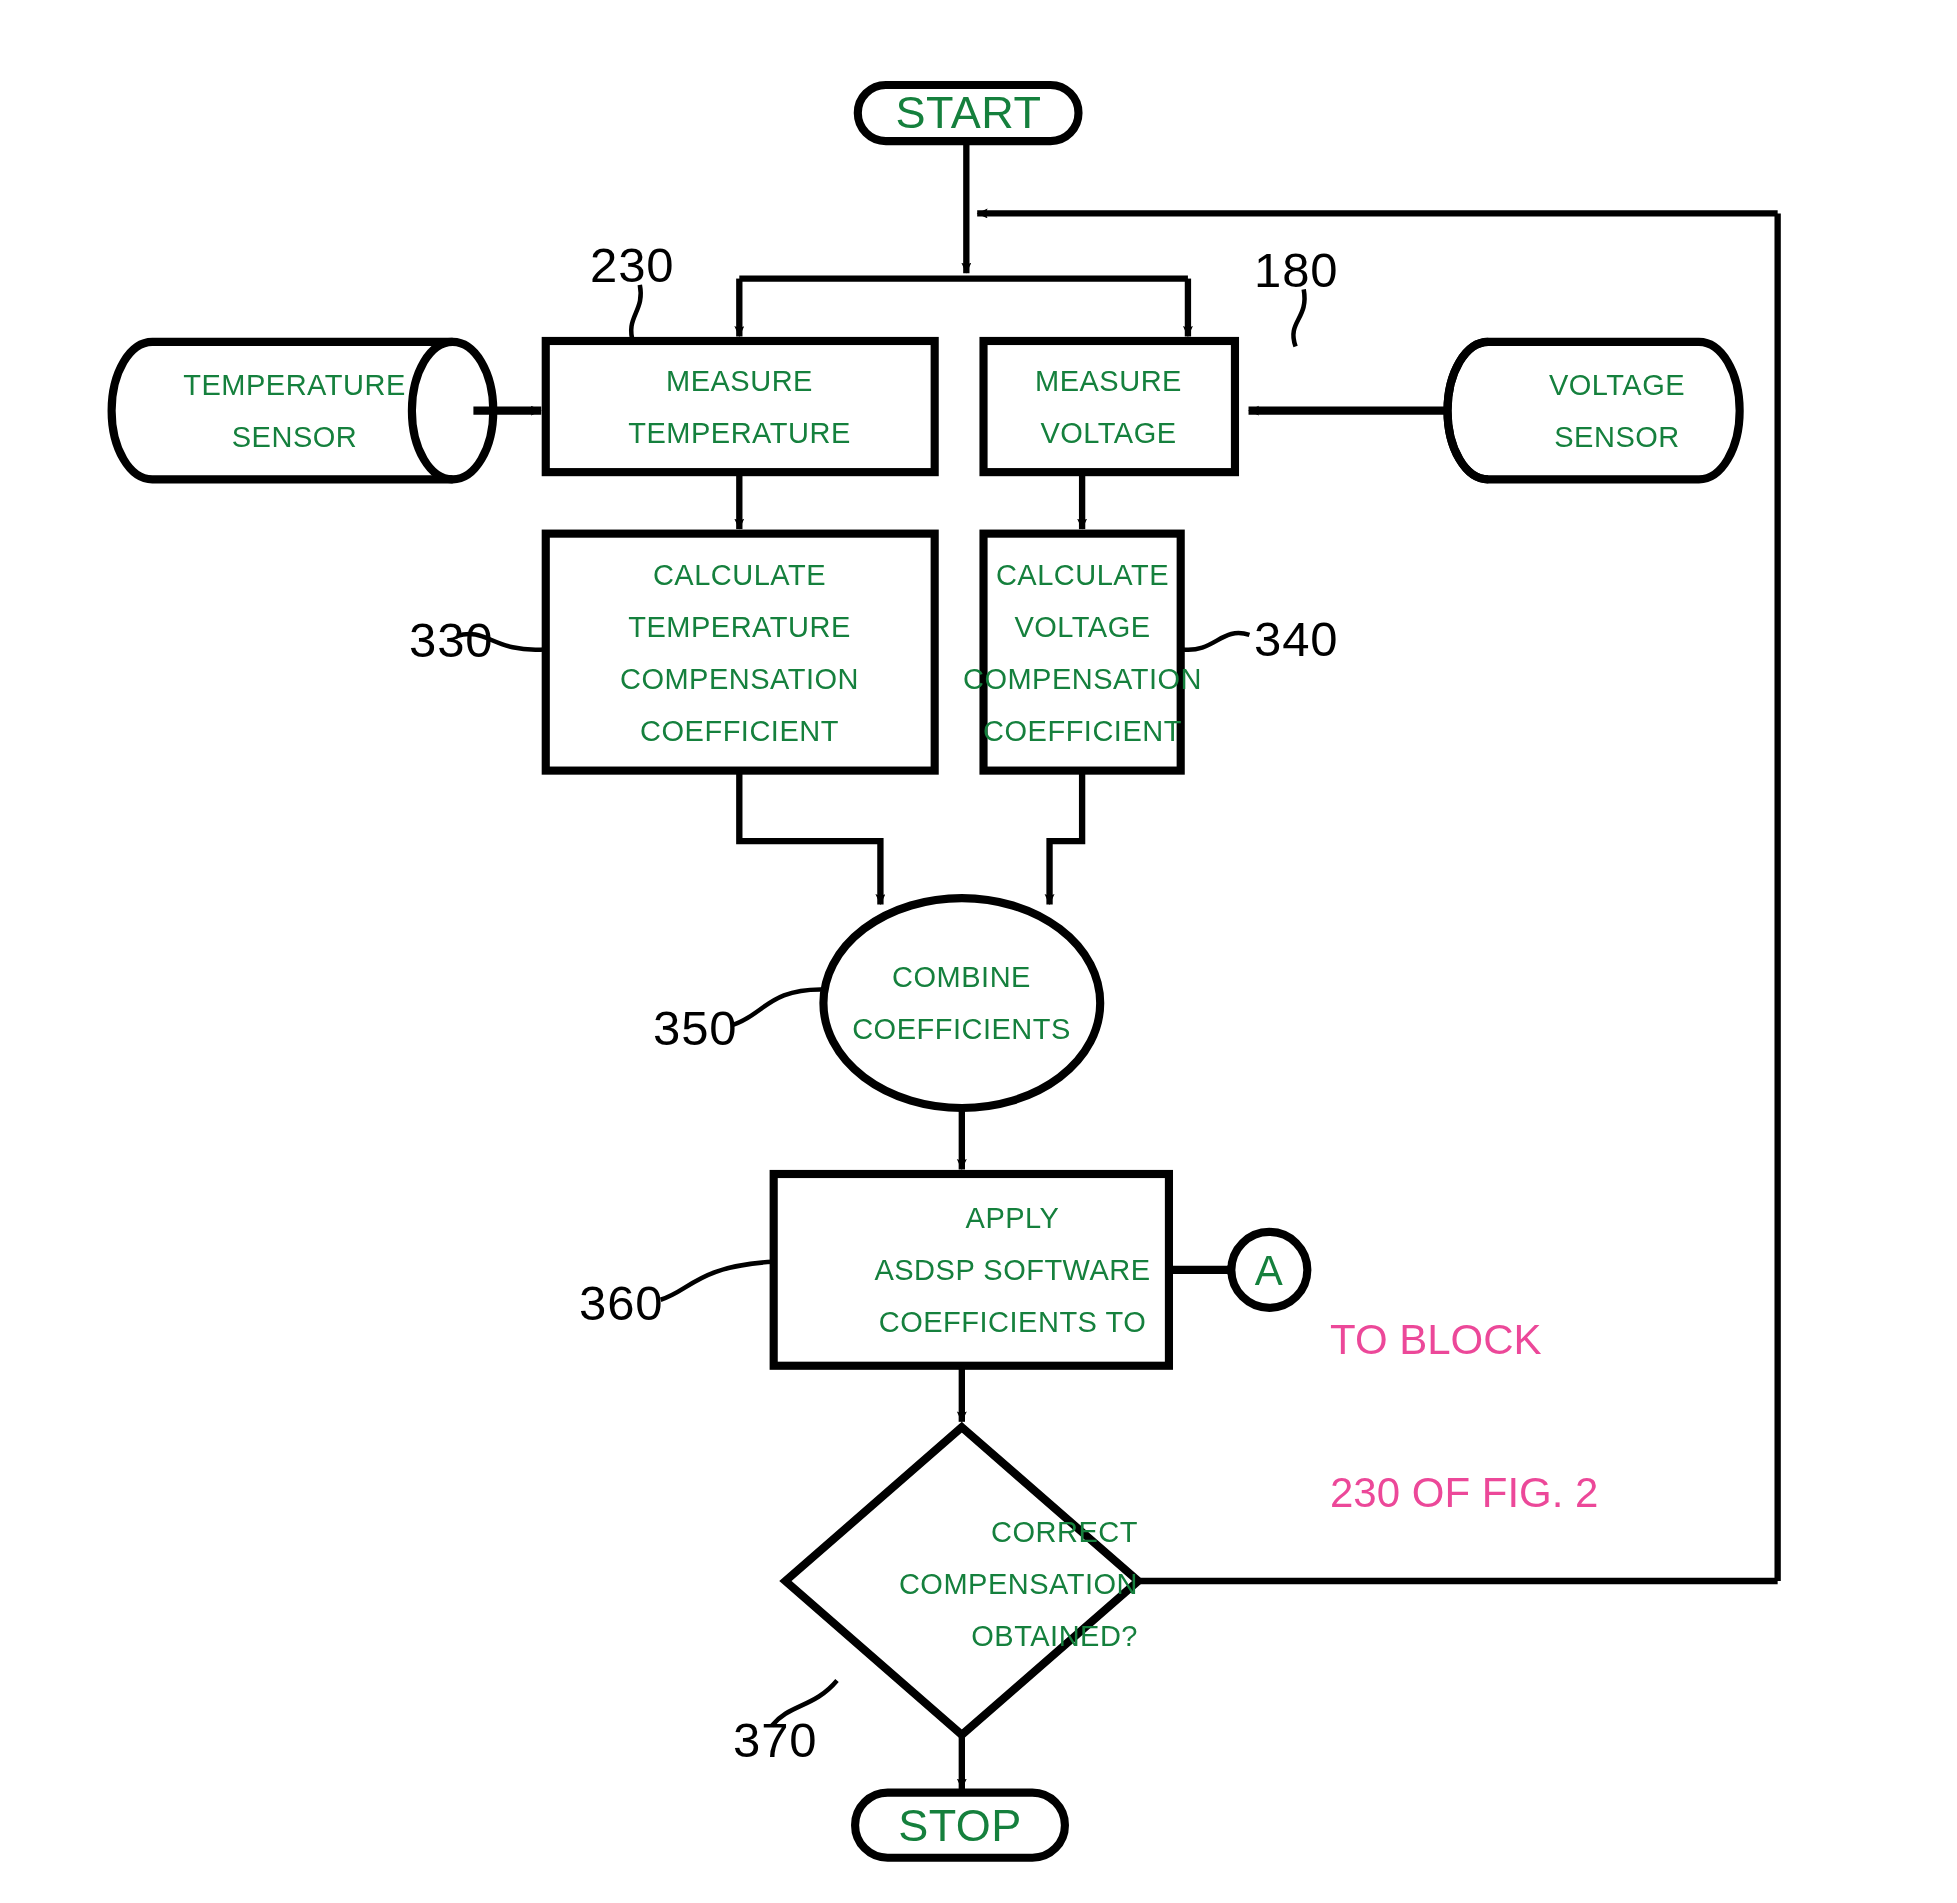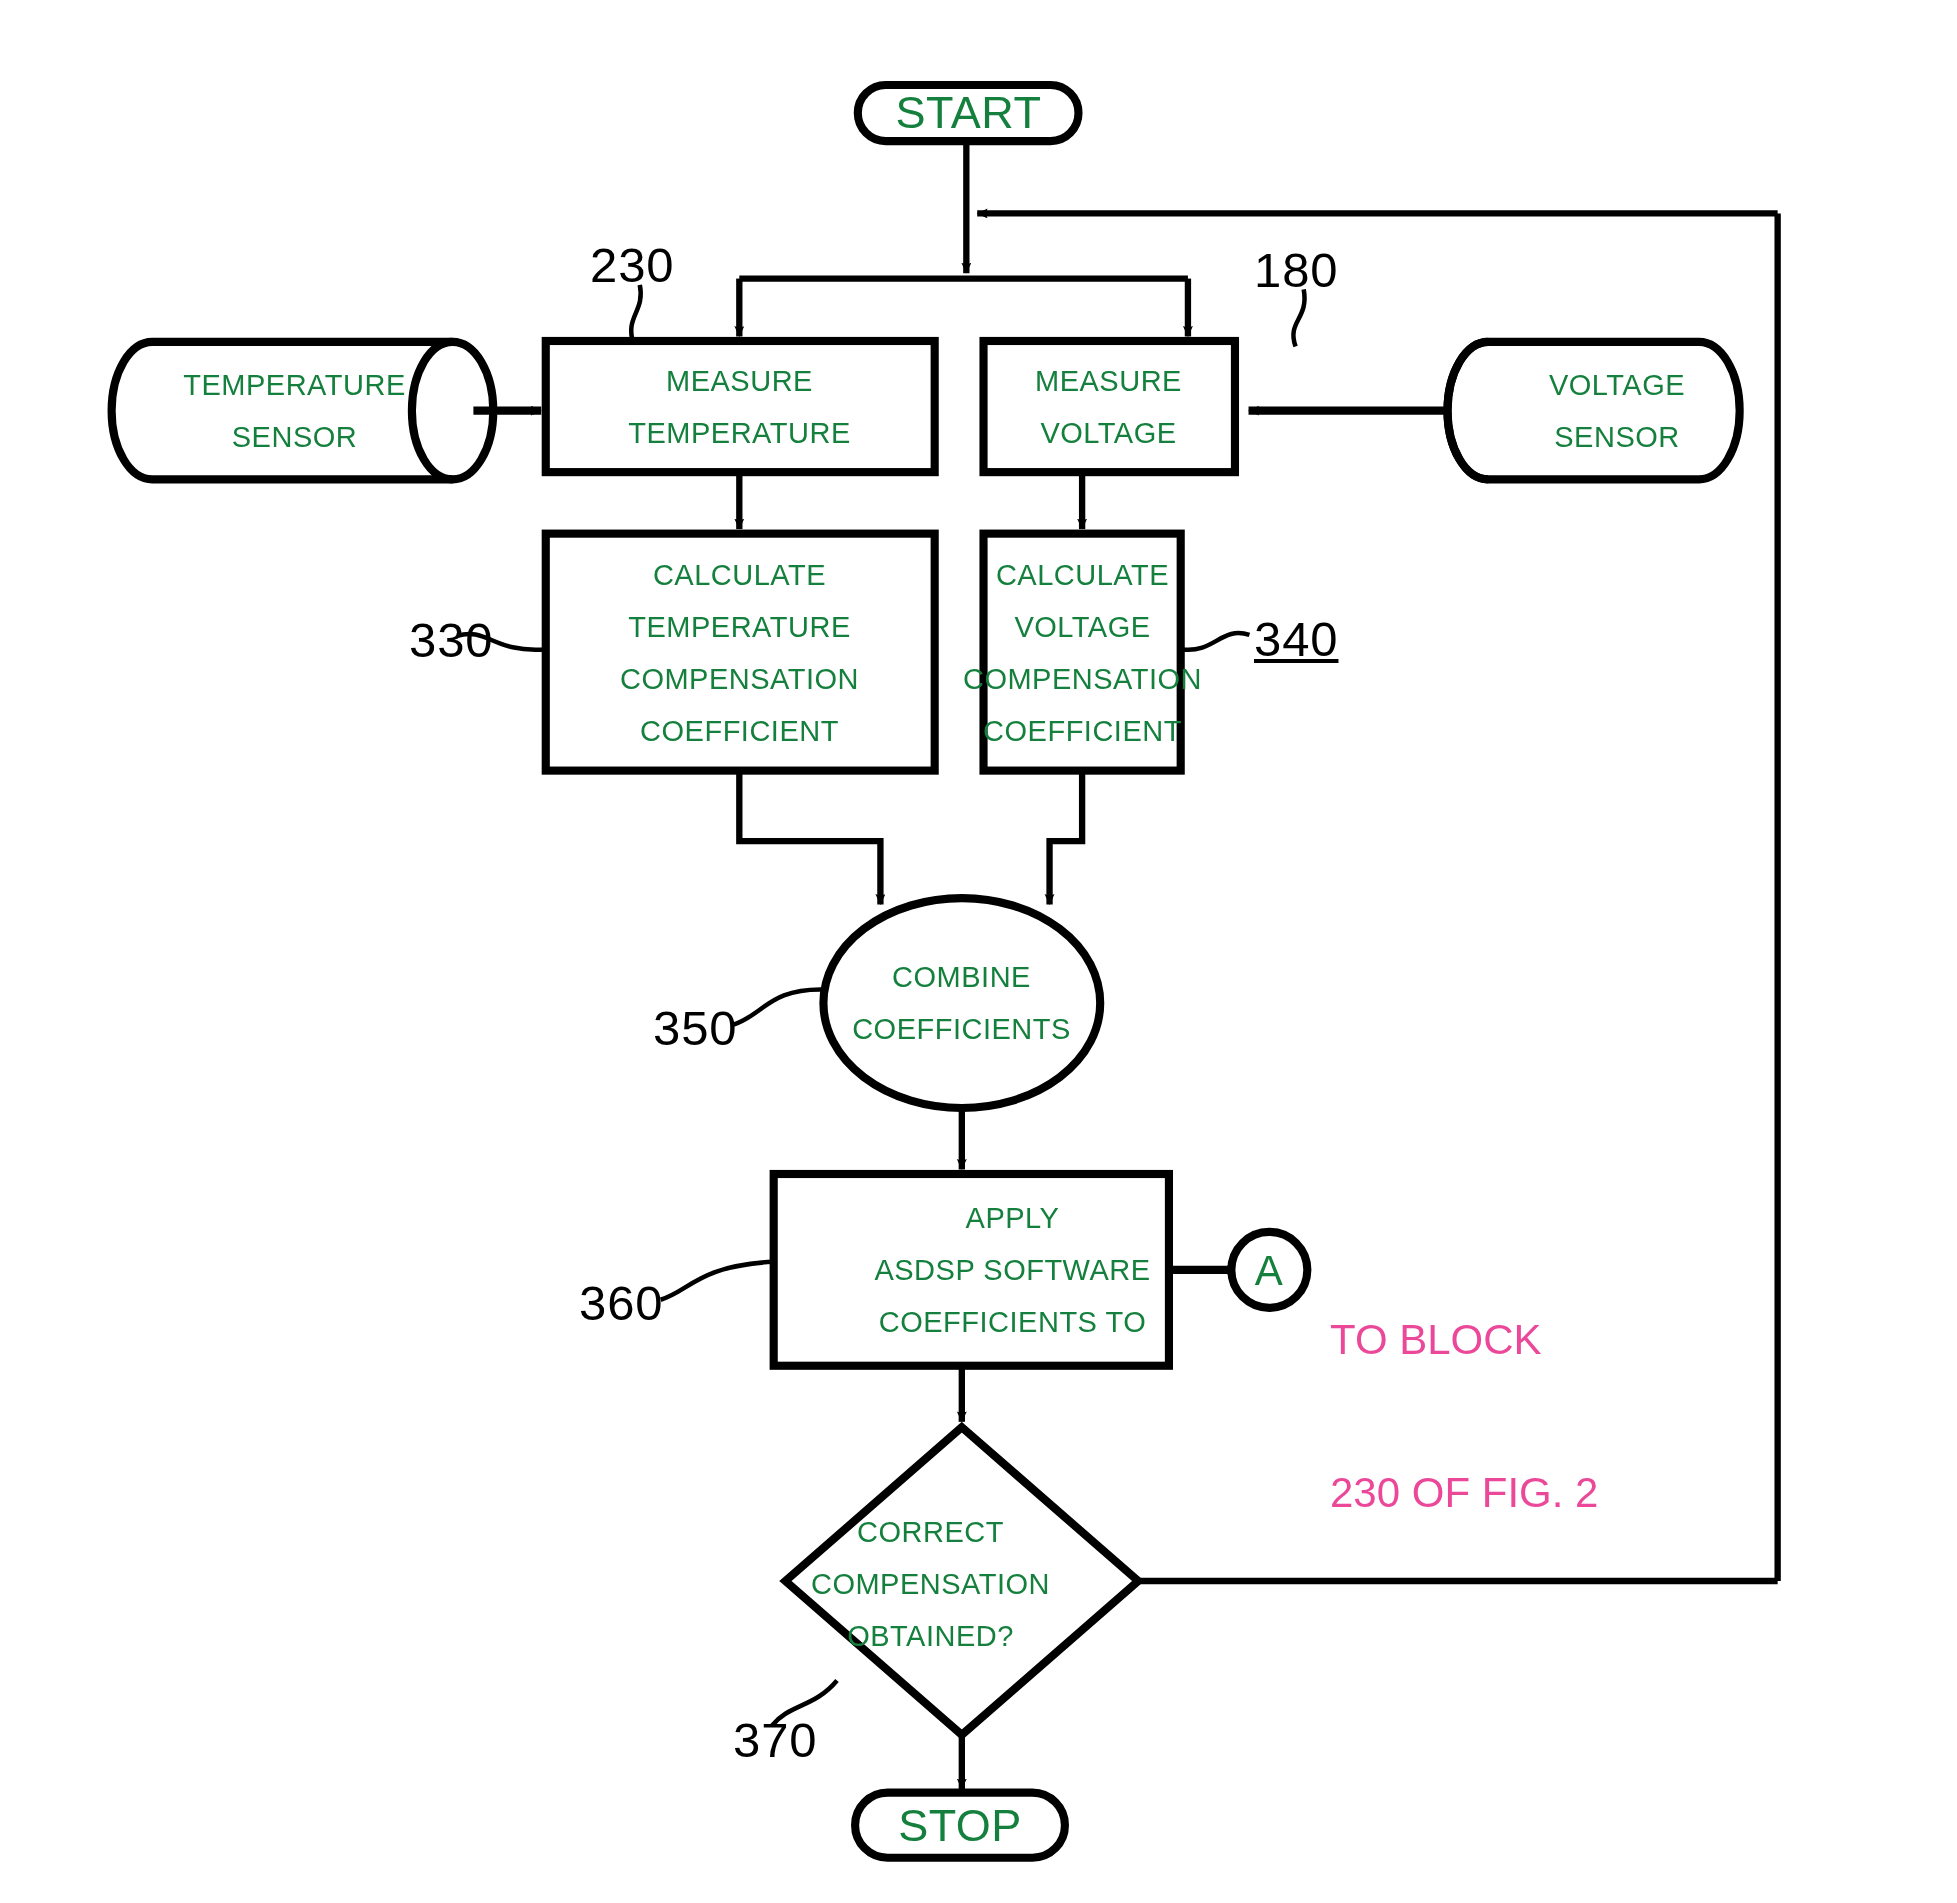--- a/index.html
+++ b/index.html
@@ -181,32 +181,32 @@
 
   <div class="nodeText t46" style="left:1231px; top:1232px; width:76px; height:76px;">
     <span>A</span>
   </div>
 
   <div class="sideLabel" style="left:1330px; top:1212px; width:380px;">
     <div>TO BLOCK</div>
     <div>230 OF FIG. 2</div>
   </div>
 
-  <div class="nodeText t48" style="left:754px; top:1500px; width:353px; height:168px;">
+  <div class="nodeText t48" style="left:785px; top:1500px; width:353px; height:168px;align-items:flex-end;">
     <span>CORRECT</span>
     <span>COMPENSATION</span>
     <span>OBTAINED?</span>
   </div>
 
   <div class="nodeText t50" style="left:855px; top:1793px; width:210px; height:65px;">
     <span>STOP</span>
   </div>
 
   <div class="refnum" style="left:590px; top:237px;">230</div>
   <div class="refnum" style="left:1254px; top:242px;">180</div>
   <div class="refnum" style="left:409px; top:612px;">330</div>
-  <div class="refnum" style="left:1254px; top:611px;text-decoration:underline;">340</div>
+  <div class="refnum" style="left:1254px; top:611px;">340</div>
   <div class="refnum" style="left:653px; top:1000px;">350</div>
   <div class="refnum" style="left:579px; top:1275px;">360</div>
   <div class="refnum" style="left:733px; top:1712px;">370</div>
 
 </div>
 
 
 </body></html>

